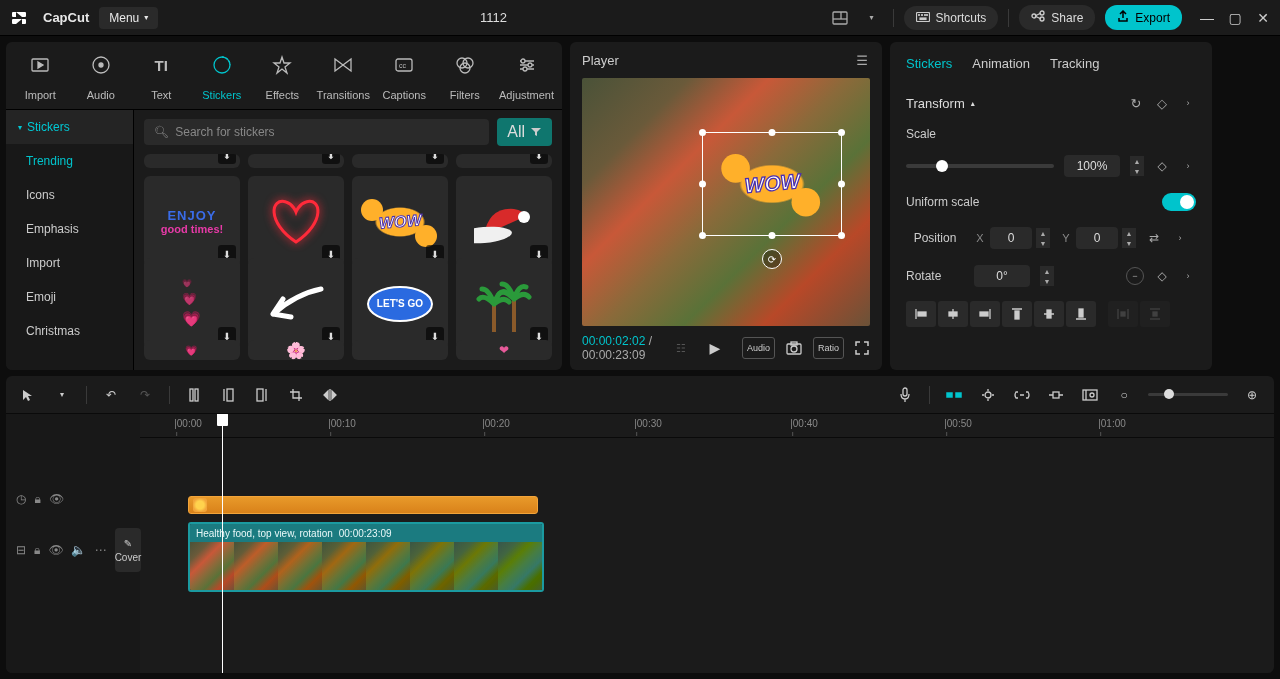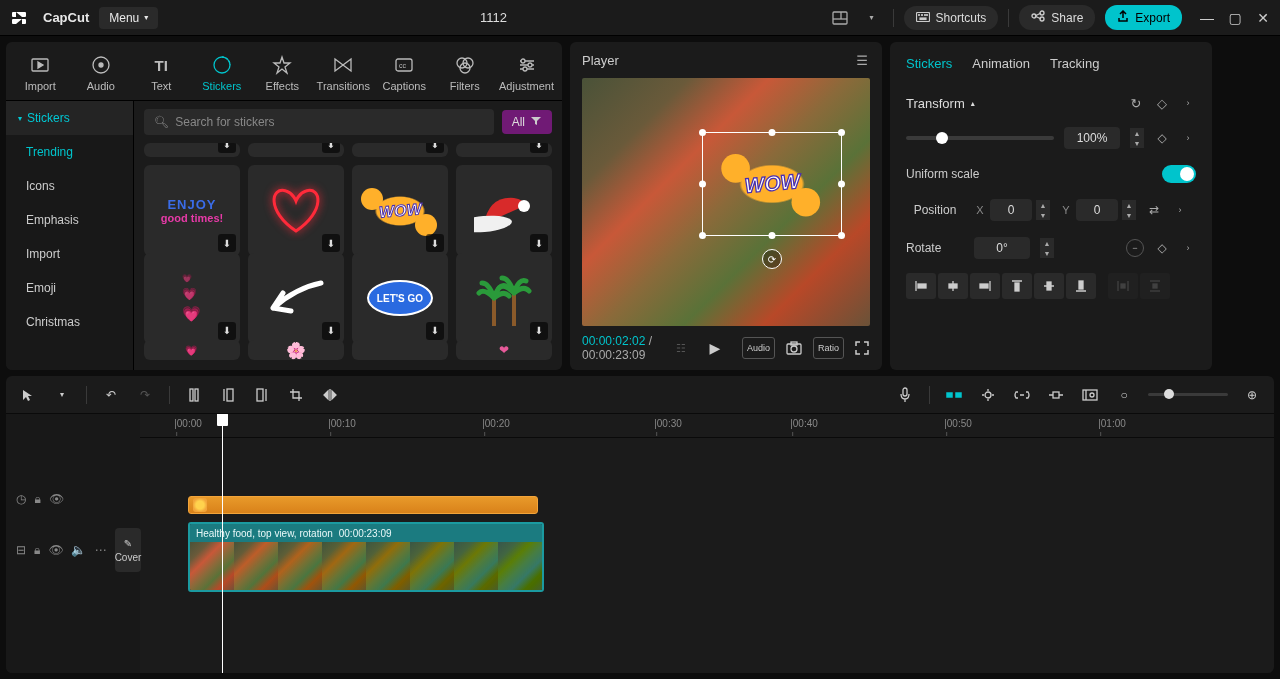--- a/index.html
+++ b/index.html
@@ -15,33 +15,33 @@
 .tb-icon { width: 22px; height: 22px; display: flex; align-items: center; justify-content: center; color: #aaa; cursor:pointer; }
 .divider-v { width: 1px; height: 18px; background: #3a3a3a; }
 .win-controls { display: flex; gap: 14px; margin-left: 8px; }
 .win-ctrl { width: 14px; height: 14px; display:flex; align-items:center; justify-content:center; color: #ccc; cursor:pointer; font-size: 14px; }
 
 .main-area { display: flex; height: 340px; padding: 6px; gap: 8px; }
 .panel { background: #1b1b1b; border-radius: 6px; overflow: hidden; }
 
 .left-panel { width: 556px; display: flex; flex-direction: column; }
 .media-tabs { display: flex; padding: 6px 6px 0 6px; gap: 4px; border-bottom: 1px solid #000; }
-.media-tab { flex: 1; display: flex; flex-direction: column; align-items: center; gap: 4px; padding: 6px 2px 8px 2px; color: #bbb; cursor: pointer; font-size: 11px; }
+.media-tab { flex: 1; display: flex; flex-direction: column; align-items: center; gap: 13px; padding: 6px 2px 8px 2px; color: #bbb; cursor: pointer; font-size: 11px; }
 .media-tab.active { color: #00c4cc; }
 .media-tab.active .tab-icon { color: #00c4cc; }
 .tab-icon { width: 22px; height: 22px; display:flex; align-items:center; justify-content:center; }
 .left-body { display: flex; flex: 1; overflow: hidden; }
 .cat-sidebar { width: 128px; background: #181818; border-right: 1px solid #000; overflow-y: auto; }
 .cat-header { padding: 10px 12px; background: #242424; color: #00c8d4; font-size: 12px; display:flex; align-items:center; gap:5px;}
 .cat-item { padding: 10px 12px 10px 20px; color: #ccc; font-size: 12px; cursor: pointer; }
 .cat-item.active { color: #00c4cc; }
 .gallery-wrap { flex: 1; display:flex; flex-direction:column; }
 .gallery-top { display:flex; padding: 8px 10px; gap:8px; align-items:center; }
 .search-box { flex: 1; background: #2a2a2a; border-radius: 4px; padding: 6px 10px; display:flex; align-items:center; gap:6px; color:#888; font-size:12px; }
-.all-filter { background: #701a75; padding: 5px 10px; border-radius: 4px; display:flex; align-items:center; gap:5px; font-size:12px; color:#ddd; cursor:pointer; }
+.all-filter { background: #0f766e; padding: 5px 10px; border-radius: 4px; display:flex; align-items:center; gap:5px; font-size:16px; color:#ddd; cursor:pointer; }
 .gallery { flex:1; overflow-y:auto; padding: 0 10px 10px 10px; display:grid; grid-template-columns: repeat(4, 1fr); gap:8px; align-content:start; }
 .sticker-cell { aspect-ratio: 1.05; background: #2a2a2a; border-radius: 6px; position:relative; display:flex; align-items:center; justify-content:center; overflow:hidden; cursor:pointer; }
 .dl-badge { position:absolute; right:4px; bottom:4px; width:18px; height:18px; background: rgba(0,0,0,0.6); border-radius:3px; display:flex; align-items:center; justify-content:center; font-size:10px; color:#ddd; }
 
 .center-panel { width: 312px; display:flex; flex-direction:column; }
 .player-header { display:flex; align-items:center; justify-content:space-between; padding: 10px 12px; font-size:13px; color:#ccc; }
 .player-viewport { flex:1; margin: 0 12px; background: #000; position:relative; border-radius:2px; overflow:hidden; display:flex; align-items:center; justify-content:center; }
 .viewport-img { width:100%; height:100%; }
 .selection-box { position:absolute; border: 1px solid #fff; left: 120px; top: 54px; width: 140px; height: 104px; }
 .sel-handle { position:absolute; width:7px; height:7px; background:#fff; border-radius:50%; }
@@ -444,20 +444,21 @@
         <span>Transform</span>
         <span style="font-size:8px;">▴</span>
         <span class="grow"></span>
         <div class="hdr-icons">
           <span class="small-ico">↻</span>
           <span class="small-ico">◇</span>
           <span class="small-ico" style="font-size:9px;">›</span>
         </div>
       </div>
       <div class="prop-row" style="flex-wrap:wrap;">
+        <span class="label" style="width:100%; flex:none; margin-bottom:4px;">Scale</span>
         <div class="slider">
             <div class="slider-thumb"></div>
           </div>
         <input class="num-input" value="100%" style="">
         <div class="stepper">
             <div class="step-btn">▲</div>
             <div class="step-btn">▼</div>
           </div>
         <span class="small-ico">◇</span>
         <span class="small-ico" style="font-size:9px;">›</span>
@@ -663,21 +664,21 @@
           <span>✎</span>
           <span>Cover</span>
         </div>
       </div>
     </div>
     <div class="tracks-area">
       <div class="ruler">
         <span class="ruler-tick" style="left:48px;">|00:00</span>
         <span class="ruler-tick" style="left:202px;">|00:10</span>
         <span class="ruler-tick" style="left:356px;">|00:20</span>
-        <span class="ruler-tick" style="left:528px;">|00:30</span>
+        <span class="ruler-tick" style="left:508px;">|00:30</span>
         <span class="ruler-tick" style="left:664px;">|00:40</span>
         <span class="ruler-tick" style="left:818px;">|00:50</span>
         <span class="ruler-tick" style="left:972px;">|01:00</span>
       </div>
       <div class="tracks">
         <div class="track" style="margin-top:58px; height:18px;">
           <div class="clip-sticker">
             <div class="clip-sticker-icon"></div>
           </div>
         </div>

